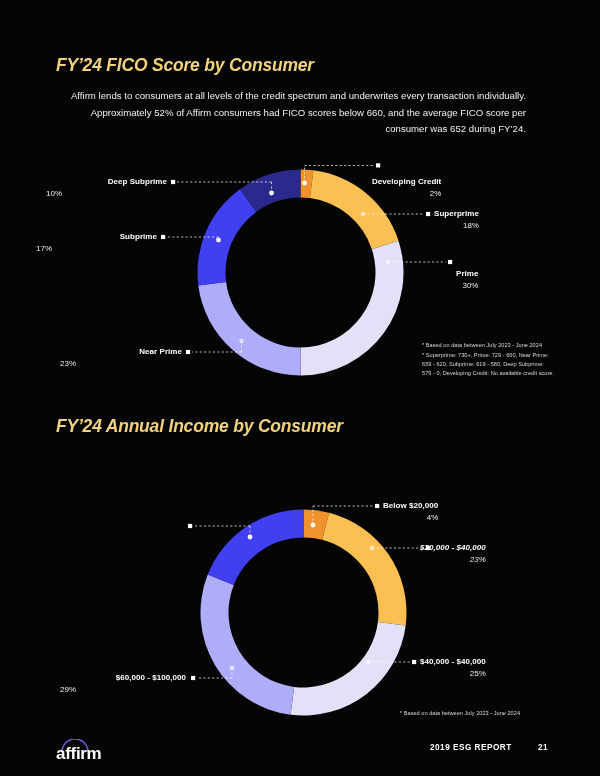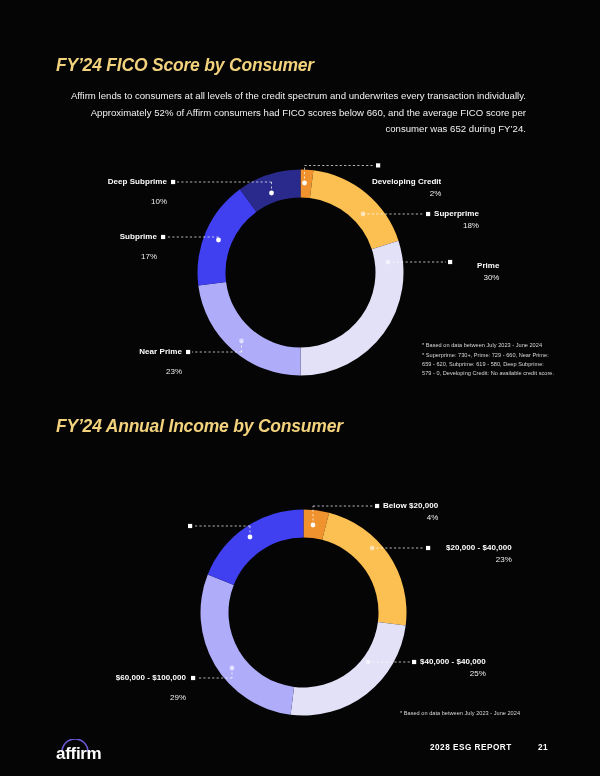--- a/index.html
+++ b/index.html
@@ -25,21 +25,21 @@
   
   .donut-wrap { position:absolute; }
   .donut { position:absolute; left:0; top:0; }
 
   
   .callout { position:absolute; font-size:8px; line-height:1.45; white-space:nowrap; }
   .callout .cap { font-weight:700; color:#ffffff; font-size:8px; letter-spacing:0.05px; }
   .callout .val { color:#EDEDED; font-weight:400; font-size:8px; }
   .callout.right { text-align:left; }
   .callout.left  { text-align:right; }
-  .callout.left .val  { display:block; text-align:right;margin-top:8px; }
+  .callout.left .val  { display:block; text-align:left; }
   .callout.right .val { display:block; text-align:right; }
 
   
   .leaders { position:absolute; left:0; top:0; pointer-events:none; }
 
   
   .footnote {
     position:absolute; font-size:5.6px; line-height:1.62;
     color:#D8D8D8; white-space:pre-line; letter-spacing:0.02px;
   }
@@ -110,21 +110,21 @@
   </svg>
 
   <div class="callout right" style="left:372px; top:160px;margin-top:16px;">
     <span class="cap">Developing Credit</span>
     <span class="val">2%</span>
   </div>
   <div class="callout right" style="left:434px; top:208px;">
     <span class="cap">Superprime</span>
     <span class="val">18%</span>
   </div>
-  <div class="callout right" style="left:456px; top:260px;margin-left:21px;">
+  <div class="callout right" style="left:456px; top:268px;">
     <span class="cap">Prime</span>
     <span class="val">30%</span>
   </div>
   <div class="callout left" style="left:60px; width:122px; top:346px;">
     <span class="cap">Near Prime</span>
     <span class="val">23%</span>
   </div>
   <div class="callout left" style="left:36px; width:121px; top:231px;">
     <span class="cap">Subprime</span>
     <span class="val">17%</span>
@@ -176,37 +176,37 @@
     <line x1="250" y1="537" x2="250" y2="526" stroke="#ffffff" stroke-width="0.7" stroke-dasharray="2.2 2.2"></line>
     <line x1="250" y1="526" x2="194" y2="526" stroke="#ffffff" stroke-width="0.7" stroke-dasharray="2.2 2.2"></line>
     <circle cx="250" cy="537" r="2.4" fill="#ffffff"></circle>
     <rect x="188" y="523.9" width="4.2" height="4.2" fill="#ffffff"></rect>
   </svg>
 
   <div class="callout right" style="left:383px; top:500px;">
     <span class="cap">Below $20,000</span>
     <span class="val">4%</span>
   </div>
-  <div class="callout right" style="left:446px; top:542px;">
+  <div class="callout right" style="left:420px; top:542px;font-style:italic;">
     <span class="cap">$20,000 - $40,000</span>
     <span class="val">23%</span>
   </div>
   <div class="callout right" style="left:420px; top:656px;">
     <span class="cap">$40,000 - $40,000</span>
     <span class="val">25%</span>
   </div>
   <div class="callout left" style="left:60px; width:126px; top:672px;">
     <span class="cap">$60,000 - $100,000</span>
     <span class="val">29%</span>
   </div>
 
   <div class="footnote" style="left:400px; top:709px;">* Based on data between July 2023 - June 2024</div>
 
   <div class="footer-logo">
     <svg width="46" height="18" viewBox="0 0 46 18">
       <path d="M6 13 A13 13 0 0 1 32 13" fill="none" stroke="#6E56D6" stroke-width="1.6"></path>
     </svg>
     <span class="word">affirm</span>
   </div>
-  <div class="footer-right f-report">2028 ESG REPORT</div>
+  <div class="footer-right f-report">2019 ESG REPORT</div>
   <div class="footer-right f-page">21</div>
 
 </div>
 
 </body></html>

